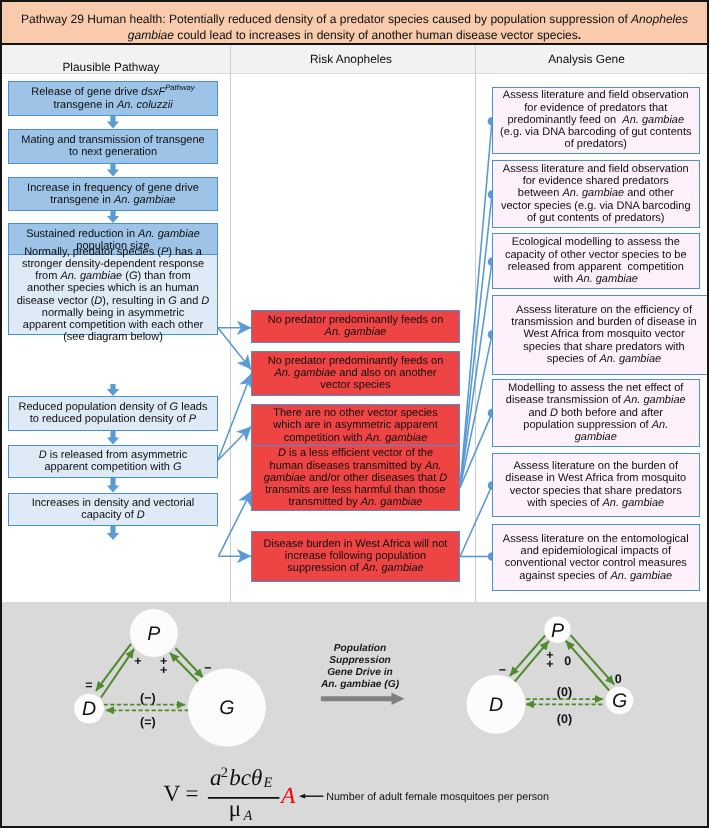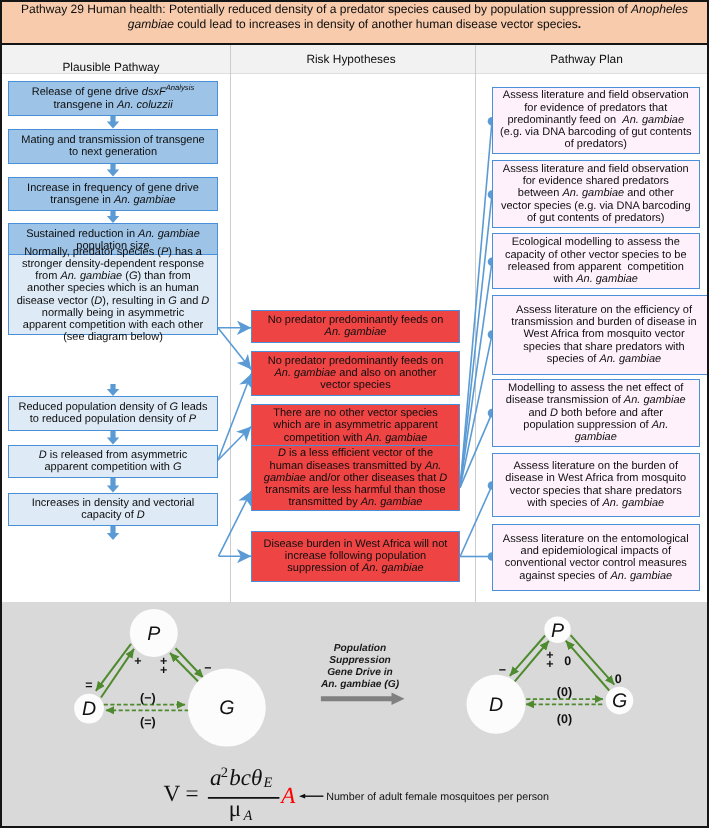--- a/index.html
+++ b/index.html
@@ -4,21 +4,21 @@
 <style>
   html,body{margin:0;padding:0;background:#fff;-webkit-font-smoothing:antialiased;
       text-rendering:geometricPrecision;}
   body{width:709px;height:828px;font-family:"Liberation Sans",sans-serif;overflow:hidden;}
   #page{position:relative;width:709px;height:828px;box-sizing:border-box;border:2px solid #151515;background:#fff;overflow:hidden;}
   #layer{position:absolute;left:-2px;top:-2px;width:709px;height:828px;}
   .abs{position:absolute;box-sizing:border-box;}
 
   
   #title-banner{left:2px;top:2px;width:705px;height:43px;background:#F7CBAC;border-bottom:2.8px solid #151515;
-      display:flex;align-items:flex-start;justify-content:center;}
+      display:flex;align-items:flex-end;justify-content:center;}
   #title-text{width:690px;text-align:center;font-size:12.05px;line-height:15.4px;color:#0d0d0d;}
 
   
   #col-header-row{left:2px;top:45px;width:705px;height:28.5px;background:#F2F2F2;border-bottom:1px solid #DEDEDE;}
   .col-header{top:45px;height:28.5px;display:flex;align-items:center;justify-content:center;
       font-size:11.9px;color:#0d0d0d;padding-right:10px;}
   .col-sep{width:1px;background:#CCCCCC;}
 
   
   .fbox{display:flex;align-items:center;justify-content:center;text-align:center;
@@ -43,24 +43,24 @@
 
   <div class="abs" id="title-banner">
     <div id="title-text">Pathway 29 Human health: Potentially reduced density of a predator species caused by population suppression of <i>Anopheles gambiae</i> could lead to increases in density of another human disease vector species<b>.</b></div>
   </div>
 
   <div class="abs" id="col-header-row"></div>
   <div class="abs col-header" style="left:2px;width:228px;align-items:flex-end;">
         <span>Plausible Pathway</span>
       </div>
   <div class="abs col-header" style="left:233px;width:246px;">
-        <span>Risk Hypotheses</span>
+        <span>Risk Anopheles</span>
       </div>
   <div class="abs col-header" style="left:476px;width:231px;">
-        <span>Pathway Plan</span>
+        <span>Analysis Gene</span>
       </div>
   <div class="abs col-sep" style="left:230px;top:45px;height:557px;"></div>
   <div class="abs col-sep" style="left:475px;top:45px;height:557px;"></div>
 
   <svg class="abs" id="connectors" width="709" height="828" viewBox="0 0 709 828" style="left:0;top:0;">
     <defs>
       <marker id="stealth" markerWidth="15" markerHeight="15" refX="14.3" refY="7.3" orient="auto" markerUnits="userSpaceOnUse">
         <path d="M 0,0.1 L 14.4,7.3 L 0,14.5 L 3.9,7.3 Z" fill="#5B9BD5"></path>
       </marker>
     </defs>
@@ -96,21 +96,21 @@
           <circle cx="492" cy="194.5" r="4.3"></circle>
           <circle cx="492" cy="261.8" r="4.3"></circle>
           <circle cx="492" cy="334.6" r="4.3"></circle>
           <circle cx="492" cy="413.1" r="4.3"></circle>
           <circle cx="492" cy="485.5" r="4.3"></circle>
           <circle cx="492" cy="556.5" r="4.3"></circle>
         </g>
   </svg>
 
   <div class="abs fbox dark" style="left:8px;top:81px;width:210px;height:35px;">
-        <span>Release of gene drive <i>dsxF<sup>Analysis</sup></i><br>transgene in <i>An. coluzzii</i></span>
+        <span>Release of gene drive <i>dsxF<sup>Pathway</sup></i><br>transgene in <i>An. coluzzii</i></span>
       </div>
   <div class="abs fbox dark" style="left:8px;top:128.5px;width:210px;height:35px;">
         <span>Mating and transmission of transgene<br>to next generation</span>
       </div>
   <div class="abs fbox dark" style="left:8px;top:176.5px;width:210px;height:34.5px;">
         <span>Increase in frequency of gene drive<br>transgene in <i>An. gambiae</i></span>
       </div>
   <div class="abs fbox dark" style="left:8px;top:223px;width:210px;height:34.5px;">
         <span>Sustained reduction in <i>An. gambiae</i><br>population size</span>
       </div>

